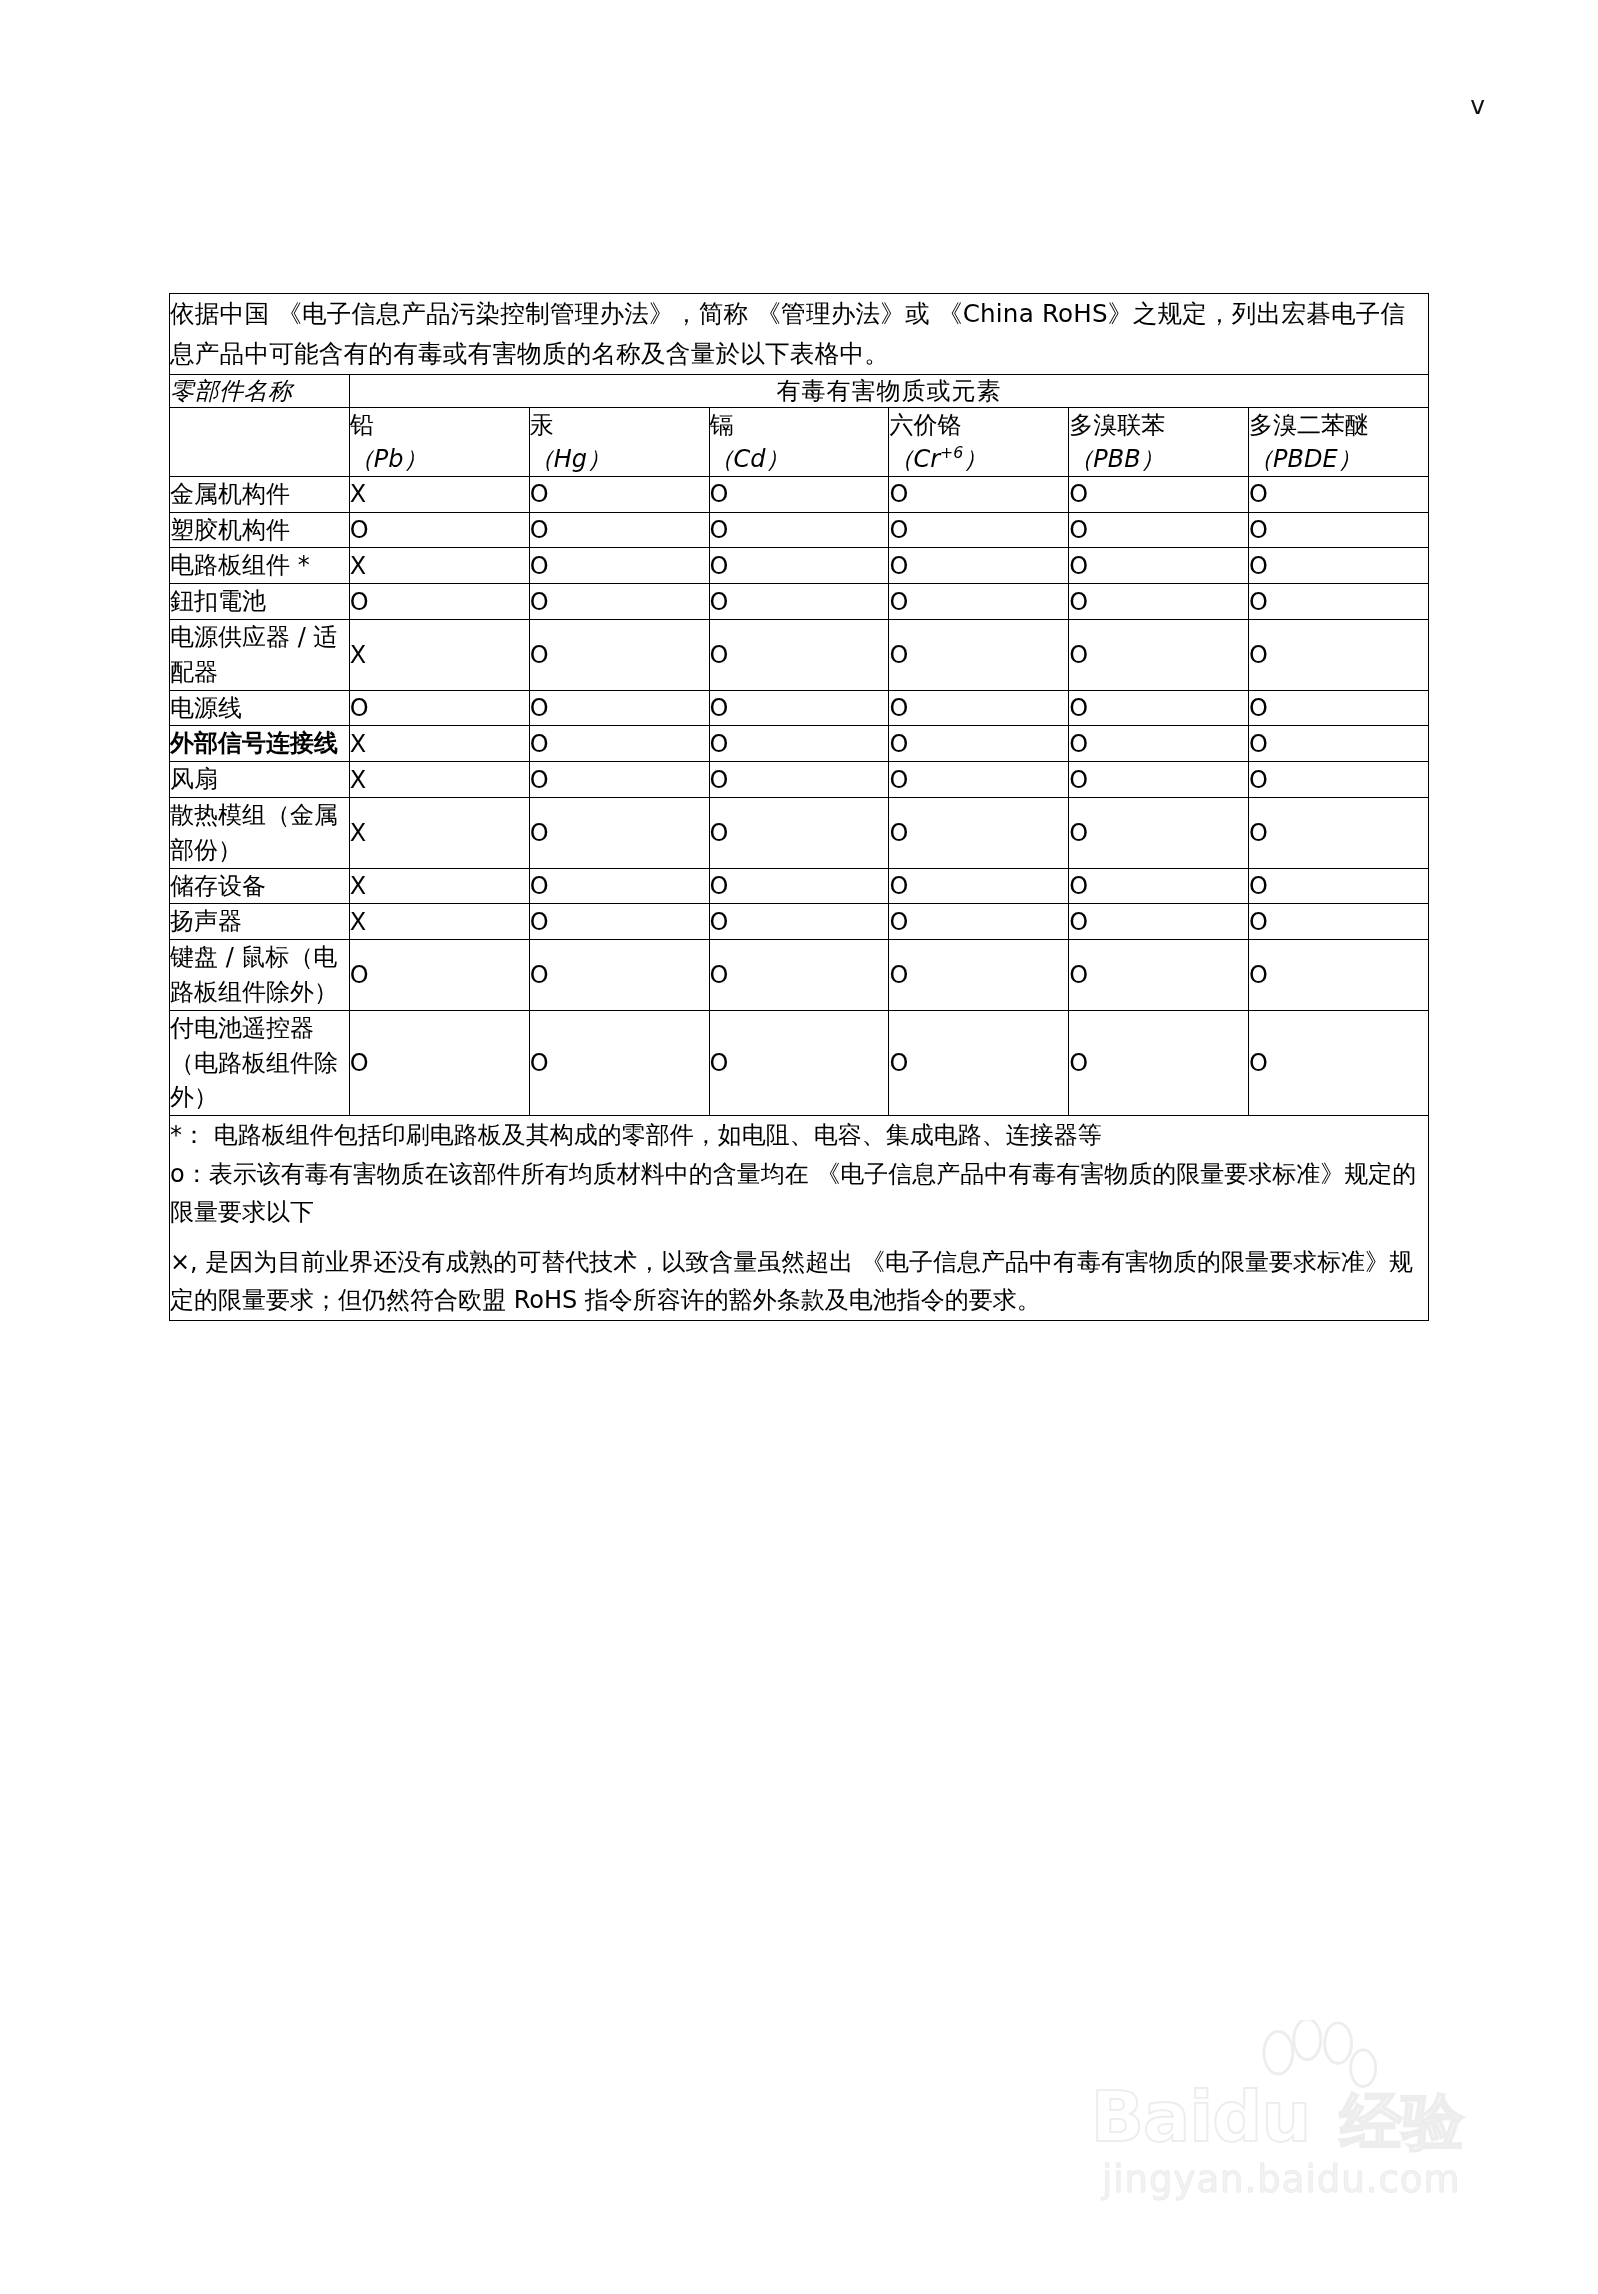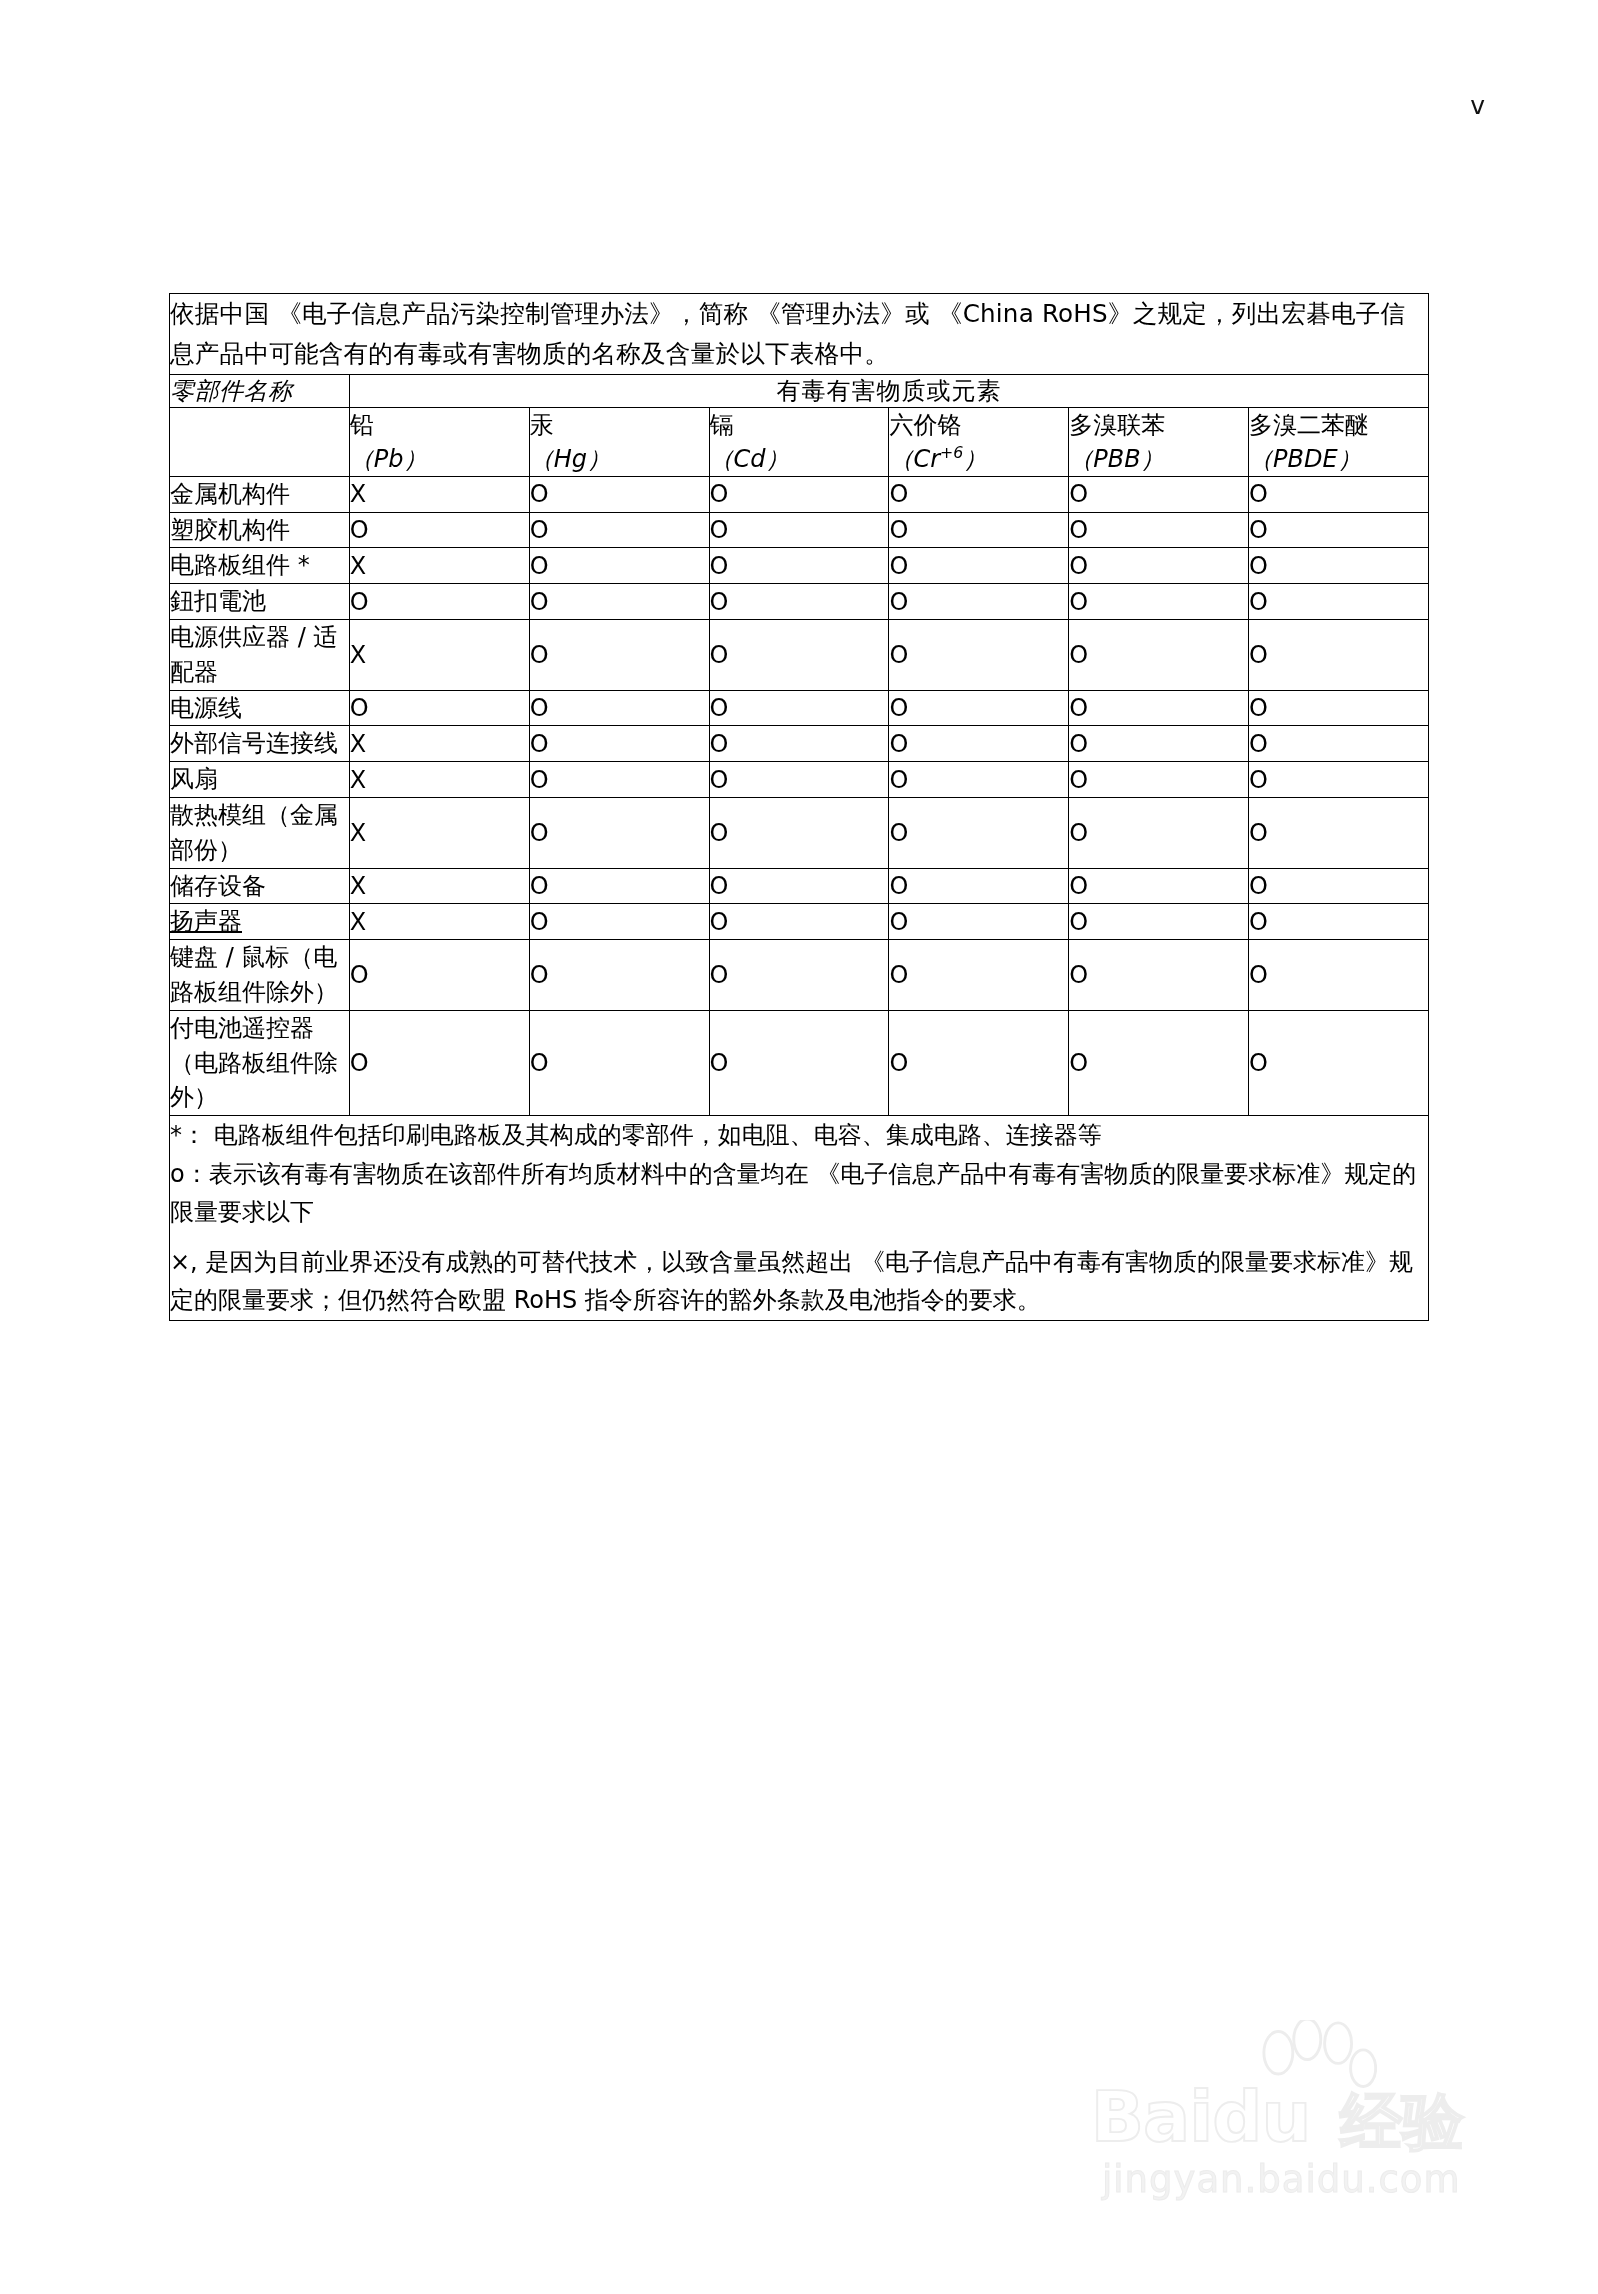--- a/index.html
+++ b/index.html
@@ -281,21 +281,21 @@
           <tr>
             <td class="part-name" style="width: 224px;">电源线</td>
             <td class="mark" style="width: 124px;">O</td>
             <td class="mark" style="width: 124px;">O</td>
             <td class="mark" style="width: 124px;">O</td>
             <td class="mark" style="width: 145px;">O</td>
             <td class="mark" style="width: 145px;">O</td>
             <td class="mark">O</td>
           </tr>
           <tr>
-            <td class="part-name" style="width: 224px;">外部信号连接线</td>
+            <td class="part-name" style="width: 224px; font-weight: bold;">外部信号连接线</td>
             <td class="mark" style="width: 124px;">X</td>
             <td class="mark" style="width: 124px;">O</td>
             <td class="mark" style="width: 124px;">O</td>
             <td class="mark" style="width: 145px;">O</td>
             <td class="mark" style="width: 145px;">O</td>
             <td class="mark">O</td>
           </tr>
           <tr>
             <td class="part-name" style="width: 224px;">风扇</td>
             <td class="mark" style="width: 124px;">X</td>
@@ -317,21 +317,21 @@
           <tr>
             <td class="part-name" style="width: 224px; margin-top: 8px;">储存设备</td>
             <td class="mark" style="width: 124px;">X</td>
             <td class="mark" style="width: 124px;">O</td>
             <td class="mark" style="width: 124px;">O</td>
             <td class="mark" style="width: 145px;">O</td>
             <td class="mark" style="width: 145px;">O</td>
             <td class="mark">O</td>
           </tr>
           <tr>
-            <td class="part-name" style="width: 224px; text-decoration: underline;">扬声器</td>
+            <td class="part-name" style="width: 224px;">扬声器</td>
             <td class="mark" style="width: 124px;">X</td>
             <td class="mark" style="width: 124px;">O</td>
             <td class="mark" style="width: 124px;">O</td>
             <td class="mark" style="width: 145px;">O</td>
             <td class="mark" style="width: 145px;">O</td>
             <td class="mark">O</td>
           </tr>
           <tr>
             <td class="part-name" style="width: 224px;">键盘 / 鼠标（电路板组件除外）</td>
             <td class="mark" style="width: 124px;">O</td>

